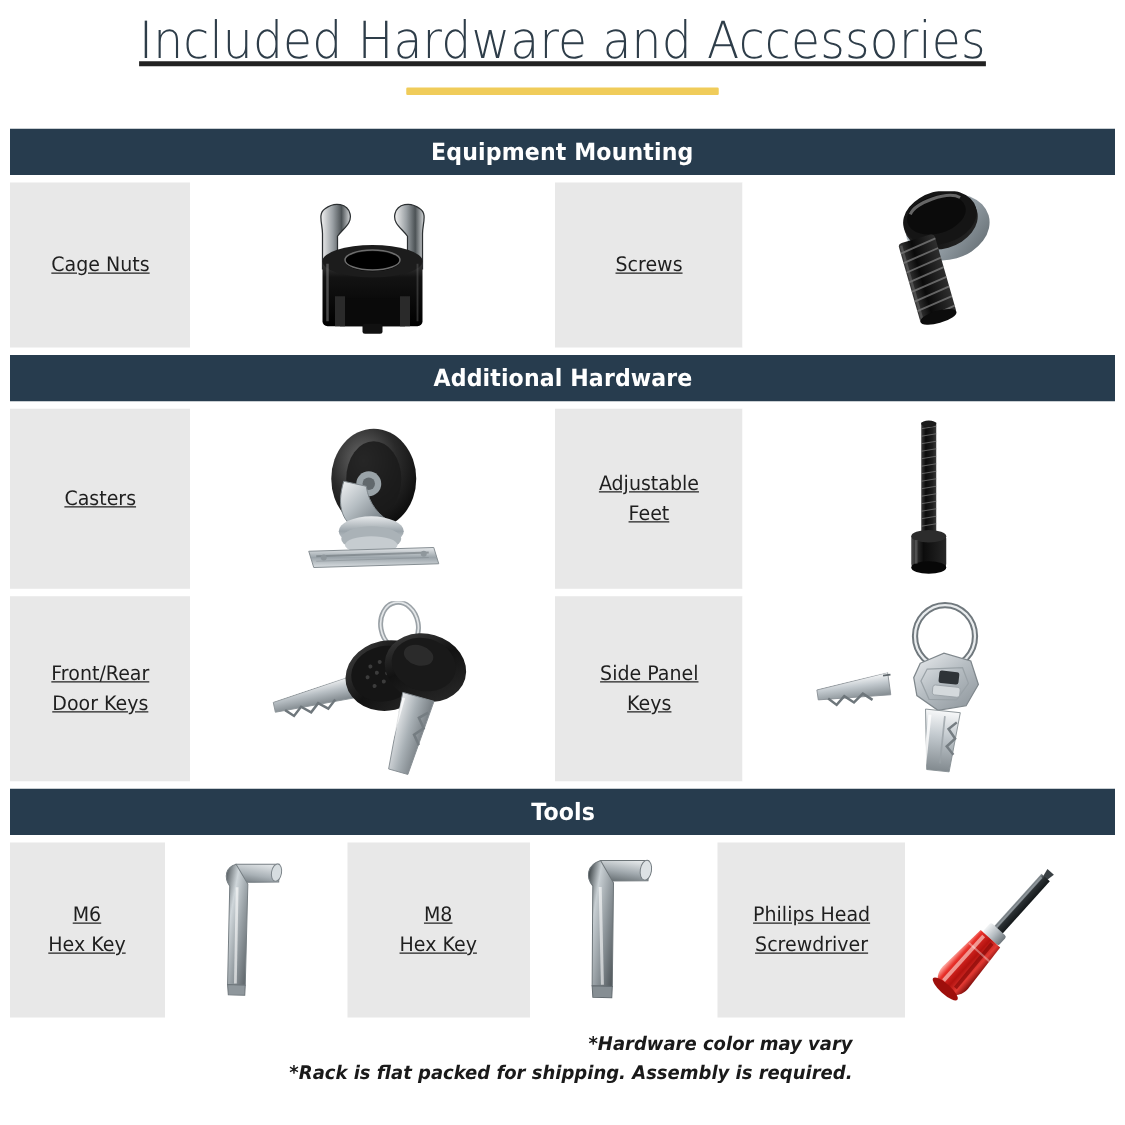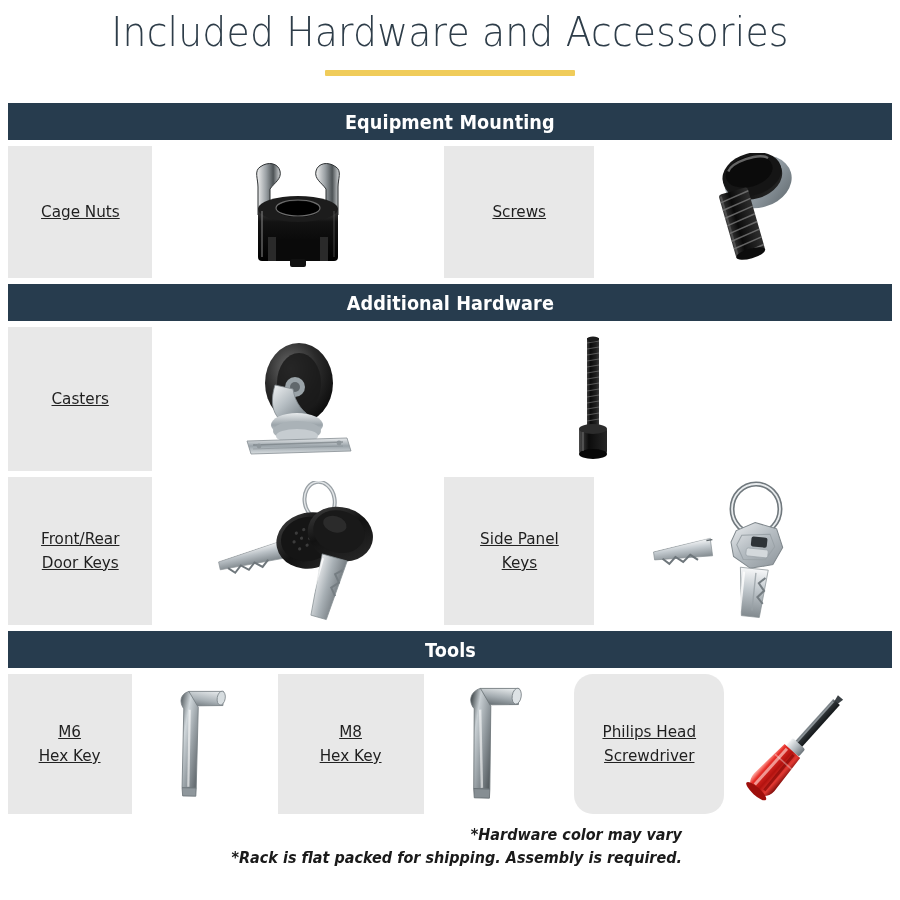--- a/index.html
+++ b/index.html
@@ -15,20 +15,21 @@
     color: #222222;
     overflow: hidden;
     position: relative;
   }
 
   
   .title-block {
     width: 900px;
     padding-top: 8px;
     text-align: center;
+    text-decoration: underline;
   }
   .page-title {
     font-family: "DejaVu Sans", sans-serif;
     font-weight: 300;
     font-size: 41px;
     line-height: 48px;
     letter-spacing: 0.2px;
     color: #2e3d49;
     transform: scaleX(0.92);
     transform-origin: center center;
@@ -273,20 +274,24 @@
           <ellipse cx="74" cy="98" rx="24" ry="10" fill="#aab2b7"></ellipse>
           <ellipse cx="74" cy="103" rx="21" ry="7" fill="#c6ccd0"></ellipse>
 
           <path d="M24 108 L124 105 L128 118 L28 121 Z" fill="url(#zinc2)" stroke="#868e93" stroke-width="0.8"></path>
           <path d="M30 112 L120 109" stroke="#6e767b" stroke-width="1.6" opacity="0.6"></path>
           <path d="M30 116 L120 113" stroke="#7d858a" stroke-width="1" opacity="0.45"></path>
           <circle cx="36" cy="113" r="2.4" fill="#8f979c"></circle>
           <circle cx="116" cy="110" r="2.4" fill="#8f979c"></circle>
         </svg>
       </div>
+    </div>
+    <div class="cell label" style="width:150px;">
+      <span class="cell-text">Adjustable
+Feet</span>
     </div>
     <div class="cell art" style="width:298px;">
       <div class="art-wrap">
         <svg width="60" height="130" viewBox="0 0 60 130" aria-hidden="true">
           <defs>
             <linearGradient id="boltG" x1="0" y1="0" x2="1" y2="0">
               <stop offset="0%" stop-color="#3d3d3d"></stop>
                 <stop offset="30%" stop-color="#0b0b0b"></stop>
               <stop offset="75%" stop-color="#1f1f1f"></stop>
                 <stop offset="100%" stop-color="#3a3a3a"></stop>
@@ -496,21 +501,21 @@
           <g transform="rotate(9 47 66)">
             <path d="M20 14 L58 8 L60 24 L24 30 Z" fill="url(#hexTop2)" stroke="#6c7478" stroke-width="0.8"></path>
             <ellipse cx="57" cy="16" rx="4.5" ry="8" fill="#dde2e5" stroke="#767e83" stroke-width="0.8"></ellipse>
             <path d="M20 14 C10 19 10 29 17 35 L29 114 L45 112 L33 30 Z" fill="url(#hexG2)" stroke="#6c7478" stroke-width="0.8"></path>
             <path d="M23 35 L37 112" stroke="#ffffff" stroke-width="2.4" opacity="0.58"></path>
             <path d="M29 114 L45 112 L46 121 L31 123 Z" fill="#868e93" stroke="#636b70" stroke-width="0.8"></path>
           </g>
         </svg>
       </div>
     </div>
-    <div class="cell label" style="width:150px;border-radius:19px;">
+    <div class="cell label" style="width:150px;">
       <span class="cell-text">Philips Head
 Screwdriver</span>
     </div>
     <div class="cell art" style="width:148px;">
       <div class="art-wrap">
         <svg width="125" height="135" viewBox="0 0 125 135" aria-hidden="true">
           <defs>
             <linearGradient id="shaftG" x1="0" y1="0" x2="1" y2="0">
               <stop offset="0%" stop-color="#8f979c"></stop>
                 <stop offset="40%" stop-color="#2b3033"></stop>

